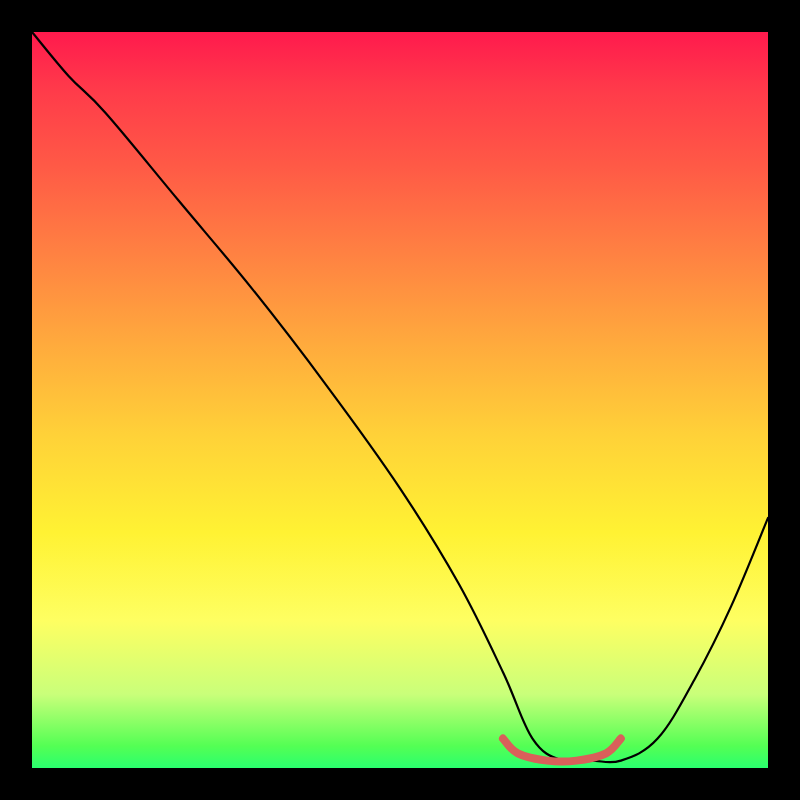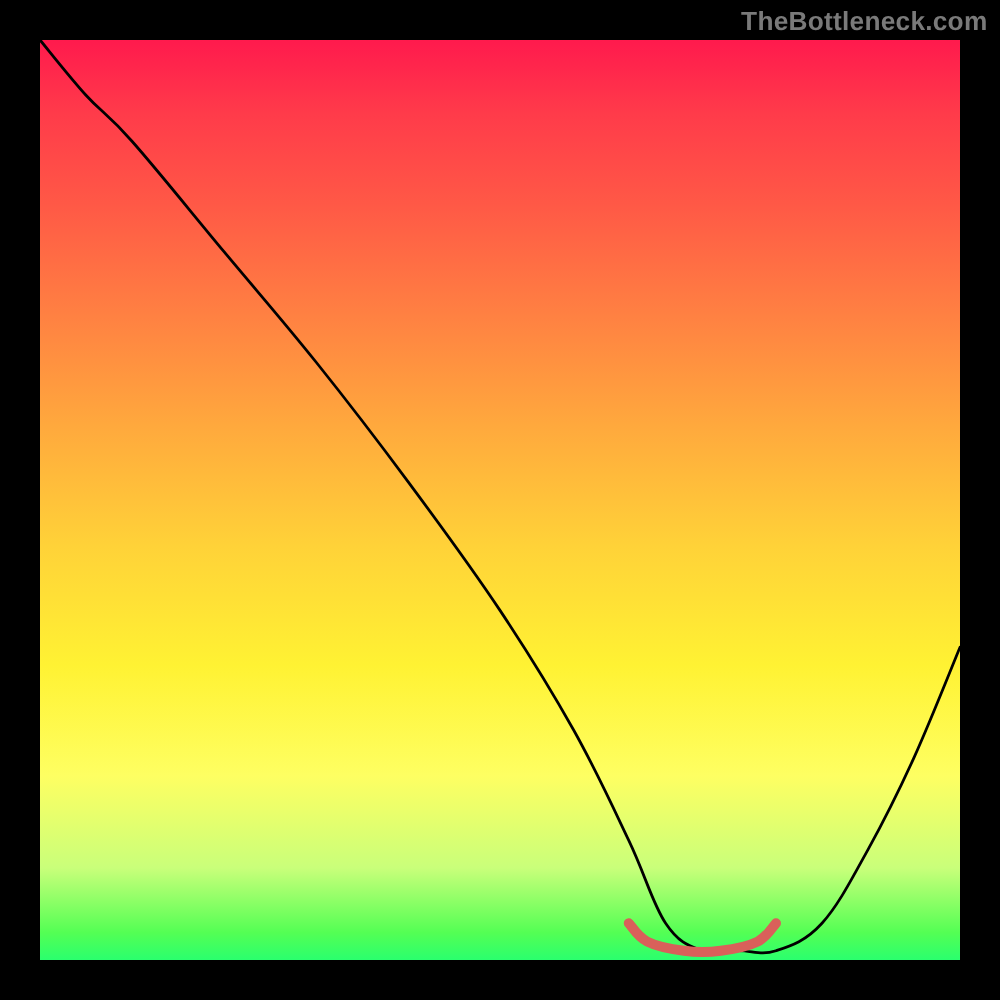--- a/index.html
+++ b/index.html
@@ -59,14 +59,13 @@
 </head>
 <body>
 
 <div class="container">
   <div class="plot-area">
     <svg class="curve" viewBox="0 0 736 736" preserveAspectRatio="none">
       <path d="M 0.0 0.0 C 6.6 7.9, 23.6 29.6, 36.8 44.2 C 50.0 58.7, 53.7 58.4, 73.6 81.0 C 93.5 103.5, 120.7 137.5, 147.2 169.3 C 173.7 201.1, 194.3 224.5, 220.8 257.6 C 247.3 290.7, 267.9 317.5, 294.4 353.3 C 320.9 389.0, 344.2 420.6, 368.0 456.3 C 391.8 492.1, 408.3 518.9, 426.9 552.0 C 445.4 585.1, 457.8 612.5, 471.0 640.3 C 484.3 668.1, 489.9 690.7, 500.5 706.6 C 511.1 722.5, 519.3 724.7, 529.9 728.6 C 540.5 732.6, 548.8 728.6, 559.4 728.6 C 570.0 728.6, 576.9 732.6, 588.8 728.6 C 600.7 724.7, 612.4 721.1, 625.6 706.6 C 638.8 692.0, 649.2 671.5, 662.4 647.7 C 675.6 623.8, 686.0 603.2, 699.2 574.1 C 712.4 544.9, 729.4 501.7, 736.0 485.8" fill="none" stroke="#000000" stroke-width="2.2" stroke-linecap="round" stroke-linejoin="round"></path>
       <path d="M 471.0 706.6 C 473.7 709.2, 477.8 717.3, 485.8 721.3 C 493.7 725.3, 504.6 727.3, 515.2 728.6 C 525.8 730.0, 534.0 730.0, 544.6 728.6 C 555.2 727.3, 566.1 725.3, 574.1 721.3 C 582.0 717.3, 586.2 709.2, 588.8 706.6" fill="none" stroke="#d9605a" stroke-width="8" stroke-linecap="round" stroke-linejoin="round"></path>
     </svg>
   </div>
-  <div class="watermark">TheBottleneck.com</div>
 </div>
 
 </body></html>

